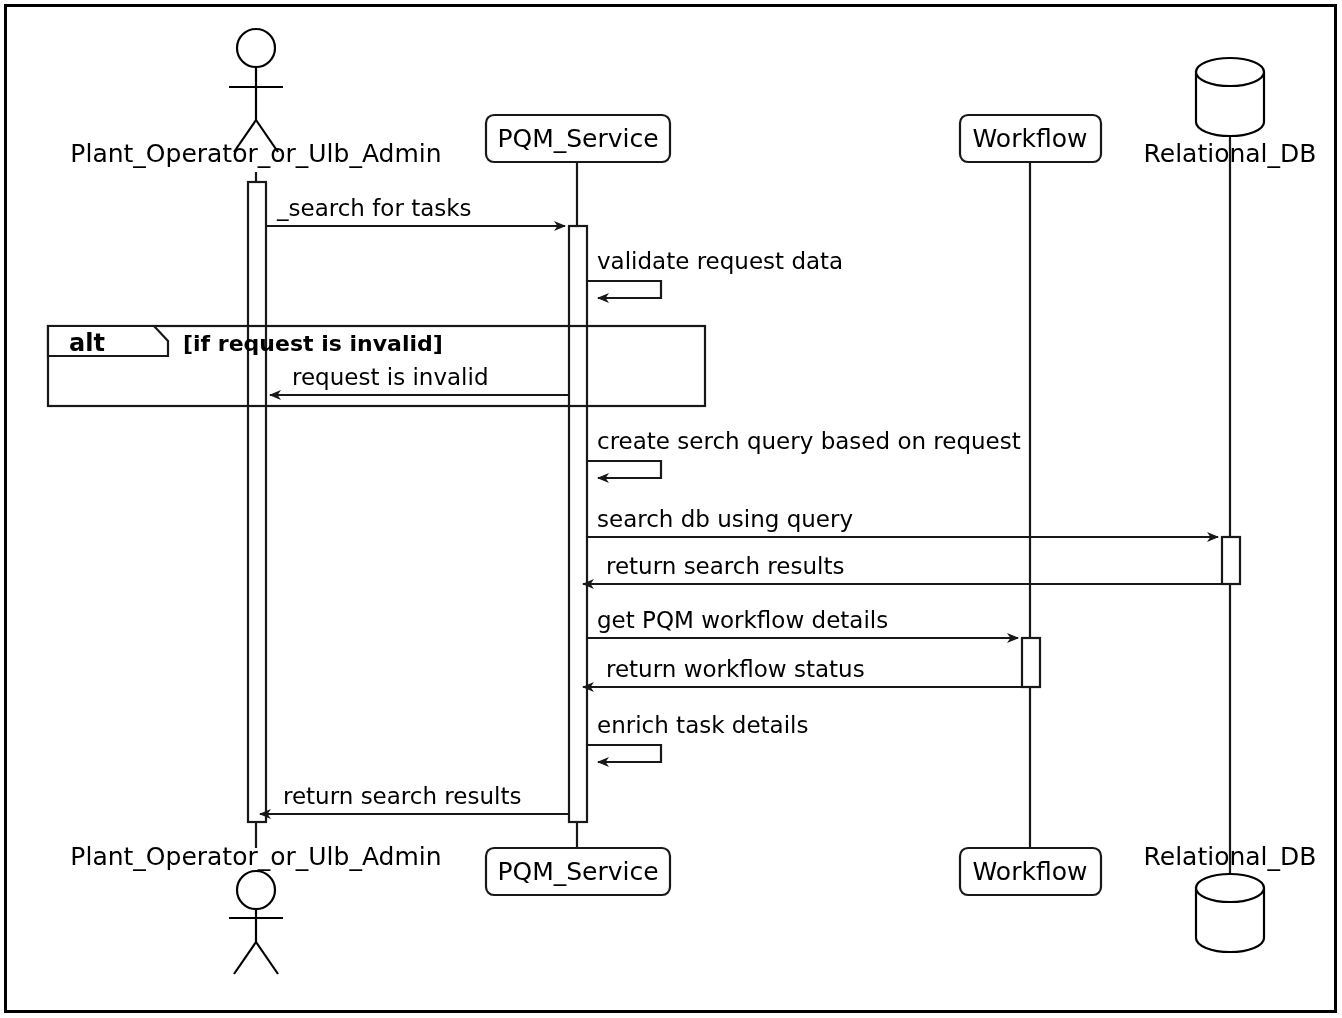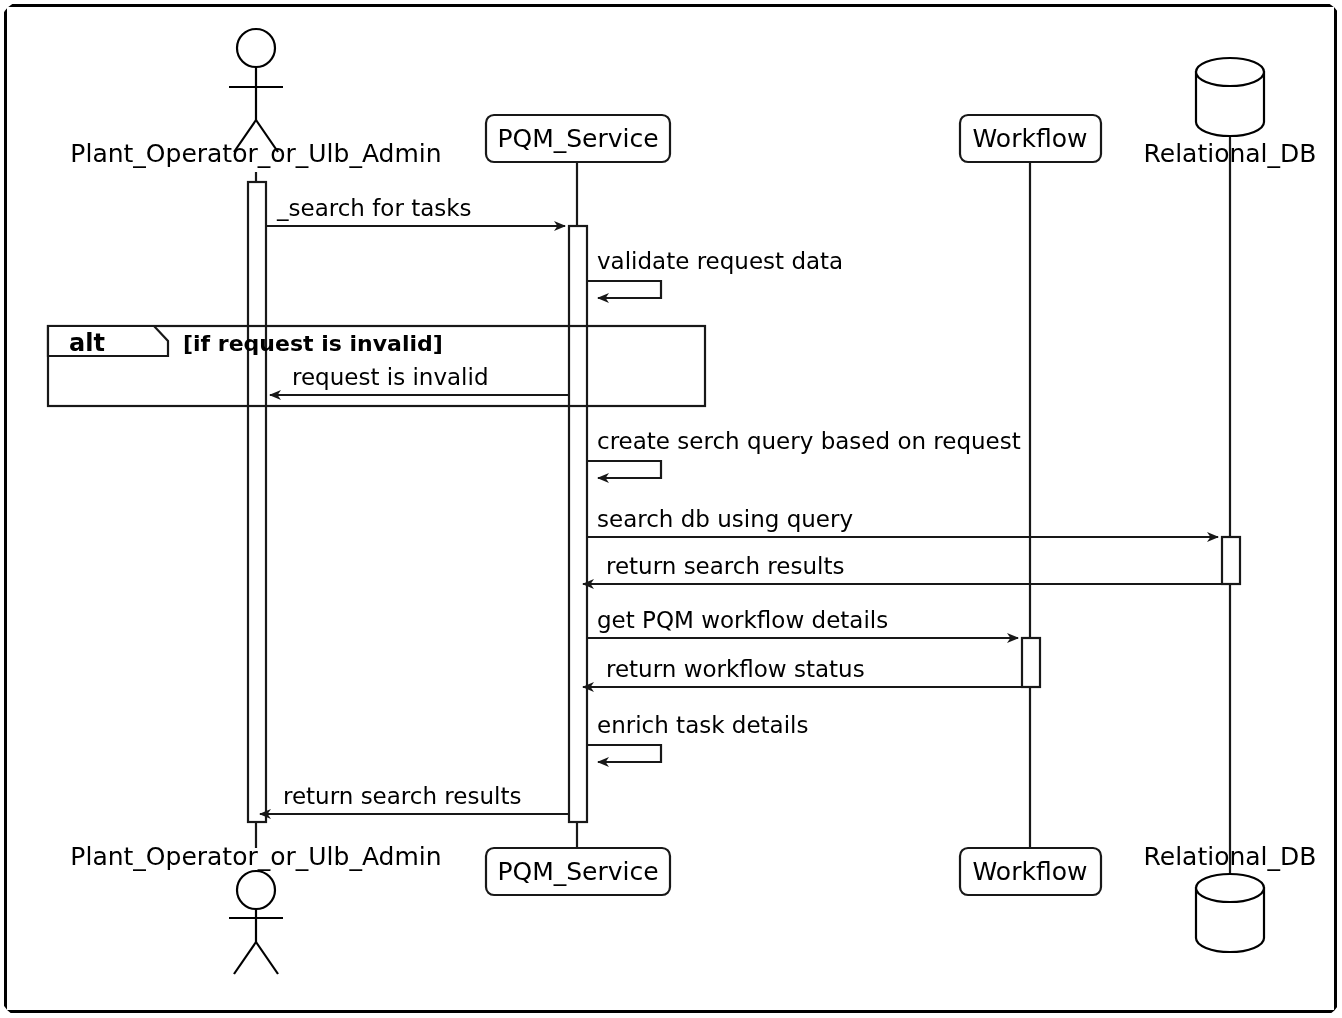--- a/index.html
+++ b/index.html
@@ -10,21 +10,20 @@
   }
   body {
     font-family: "DejaVu Sans", sans-serif;
   }
   #canvas {
     position: relative;
     width: 1342px;
     height: 1018px;
     background: #ffffff;
     overflow: hidden;
-    border-radius: 26px;
   }
   svg#diagram {
     position: absolute;
     left: 0;
     top: 0;
     width: 1342px;
     height: 1018px;
   }
   .frame-border {
     fill: none;

